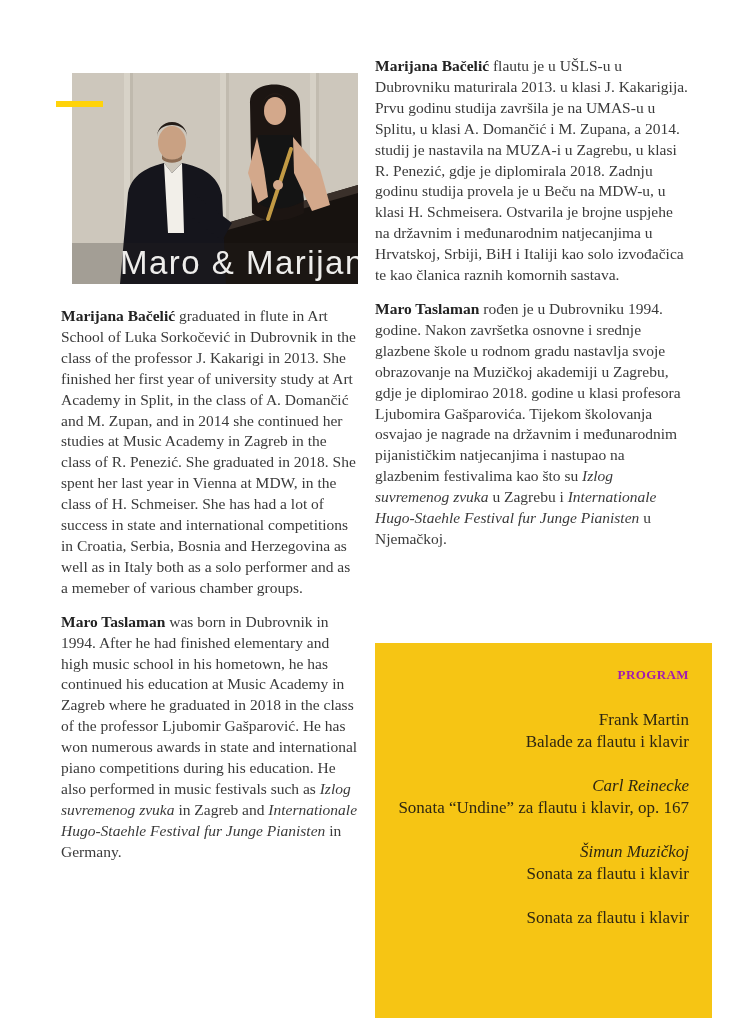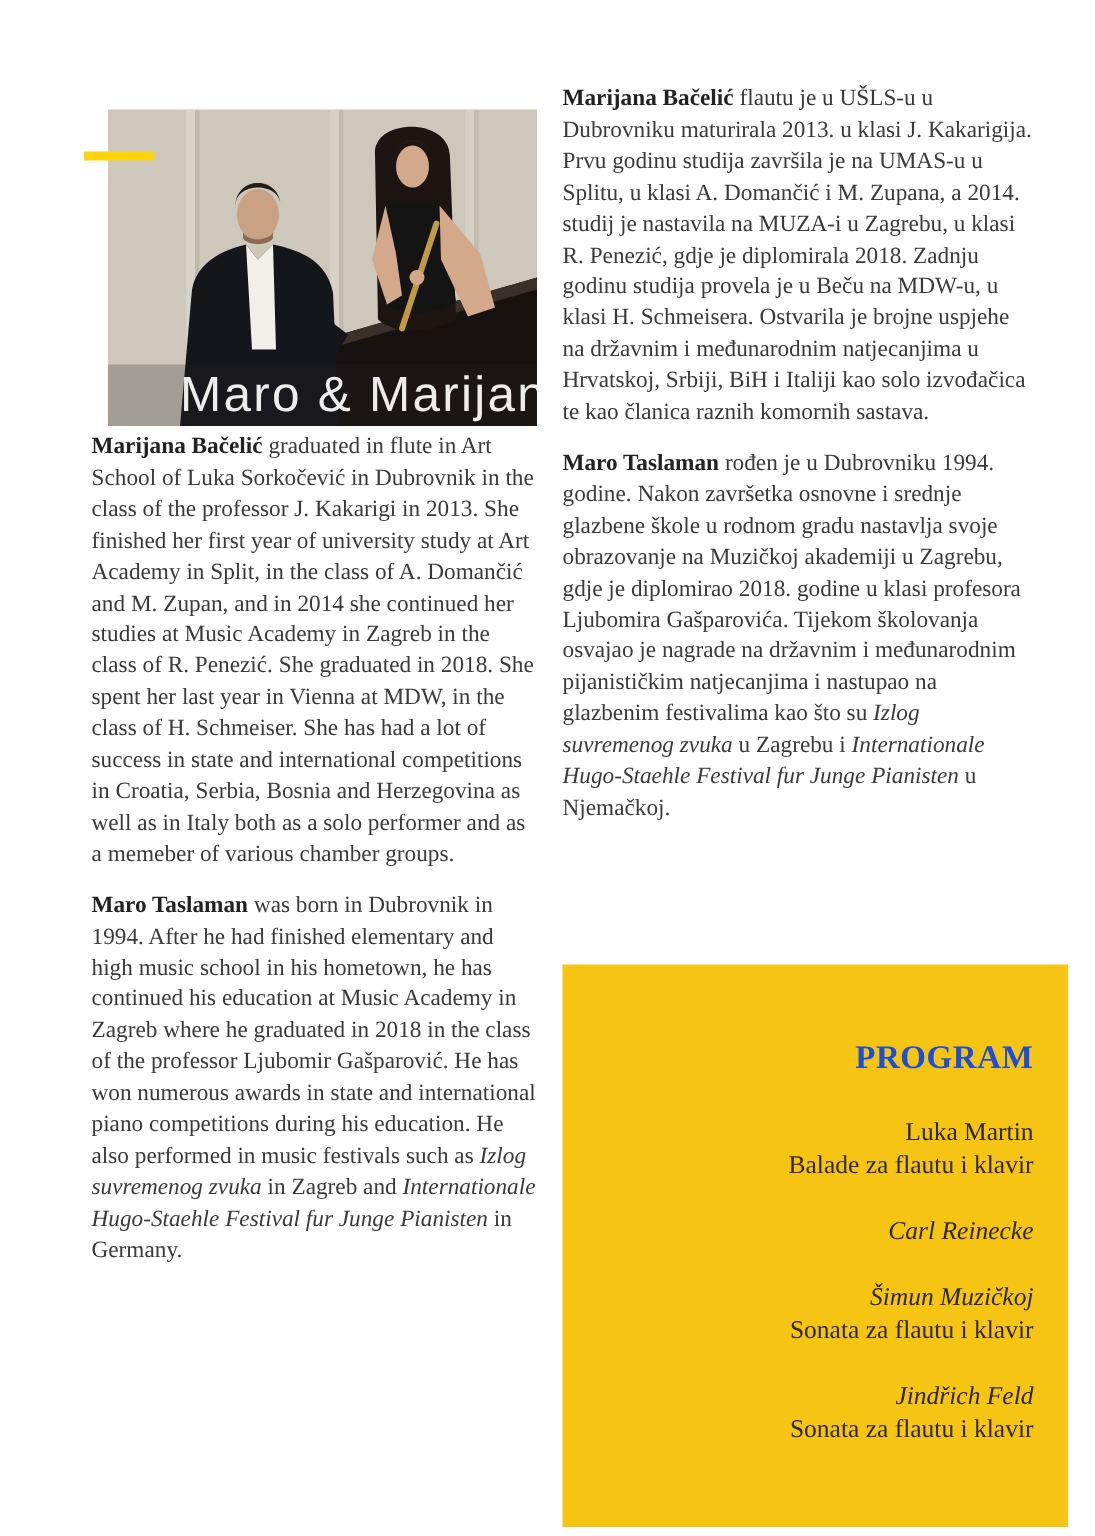--- a/index.html
+++ b/index.html
@@ -37,42 +37,41 @@
   }
   .accent-dash {
     position: absolute; left: 56px; top: 101px;
     width: 47px; height: 6px;
     background: #ffd30a;
     z-index: 3;
   }
 
   
   .col { position: absolute; color: #3a3a3a; font-size: 15.5px; line-height: 20.9px; }
-  .col-left  { left: 61px;  top: 288px; width: 297px; }
+  .col-left  { left: 61px;  top: 306px; width: 297px; }
   .col-right { left: 375px; top: 56px;  width: 314px; }
   .bio { margin-bottom: 13px; }
   .b { font-weight: bold; color: #222222; }
   .i { font-style: italic; }
 
   
   .program-box {
     position: absolute; left: 375px; top: 643px;
     width: 337px; height: 375px;
     background: #f6c514;
     color: #2f2712;
     text-align: right;
     padding: 24px 23px 0 20px;
   }
   .program-heading {
     font-weight: bold;
-    font-size: 22px;
+    font-size: 13px;
     letter-spacing: 0.4px;
-    color: #1d4ed8;
+    color: #a21caf;
     margin-bottom: 26px;
-    margin-top: 25px;
   }
   .program-item { font-size: 17px; line-height: 22px; margin-bottom: 22px; }
   .program-item .composer { display: block; }
   .program-item .piece { display: block; }
   .composer.italic { font-style: italic; }
 </style>
 </head>
 <body>
 
 <div class="page">
@@ -127,32 +126,32 @@
 
   <div class="col col-right">
     <p class="bio"><span class="b">Marijana Bačelić</span><span> flautu je u UŠLS-u u Dubrovniku maturirala 2013. u klasi J. Kakarigija. Prvu godinu studija završila je na UMAS-u u Splitu, u klasi A. Domančić i M. Zupana, a 2014. studij je nastavila na MUZA-i u Zagrebu, u klasi R. Penezić, gdje je diplomirala 2018. Zadnju godinu studija provela je u Beču na MDW-u, u klasi H. Schmeisera. Ostvarila je brojne uspjehe na državnim i međunarodnim natjecanjima u Hrvatskoj, Srbiji, BiH i Italiji kao solo izvođačica te kao članica raznih komornih sastava.</span></p>
     <p class="bio"><span class="b">Maro Taslaman</span><span> rođen je u Dubrovniku 1994. godine. Nakon završetka osnovne i srednje glazbene škole u rodnom gradu nastavlja svoje obrazovanje na Muzičkoj akademiji u Zagrebu, gdje je diplomirao 2018. godine u klasi profesora Ljubomira Gašparovića. Tijekom školovanja osvajao je nagrade na državnim i međunarodnim pijanističkim natjecanjima i nastupao na glazbenim festivalima kao što su </span><span class="i">Izlog suvremenog zvuka</span><span> u Zagrebu i </span><span class="i">Internationale Hugo-Staehle Festival fur Junge Pianisten</span><span> u Njemačkoj.</span></p>
   </div>
 
   <div class="program-box">
     <div class="program-heading">PROGRAM</div>
 
     <div class="program-item">
-      <span class="composer">Luka Martin</span>
+      <span class="composer">Frank Martin</span>
       <span class="piece">Balade za flautu i klavir</span>
     </div>
 
     <div class="program-item">
       <span class="composer italic">Carl Reinecke</span>
+      <span class="piece">Sonata “Undine” za flautu i klavir, op. 167</span>
     </div>
 
     <div class="program-item">
       <span class="composer italic">Šimun Muzičkoj</span>
       <span class="piece">Sonata za flautu i klavir</span>
     </div>
 
     <div class="program-item">
-      <span class="composer italic">Jindřich Feld</span>
       <span class="piece">Sonata za flautu i klavir</span>
     </div>
   </div>
 
 </div>
 
 </body></html>

